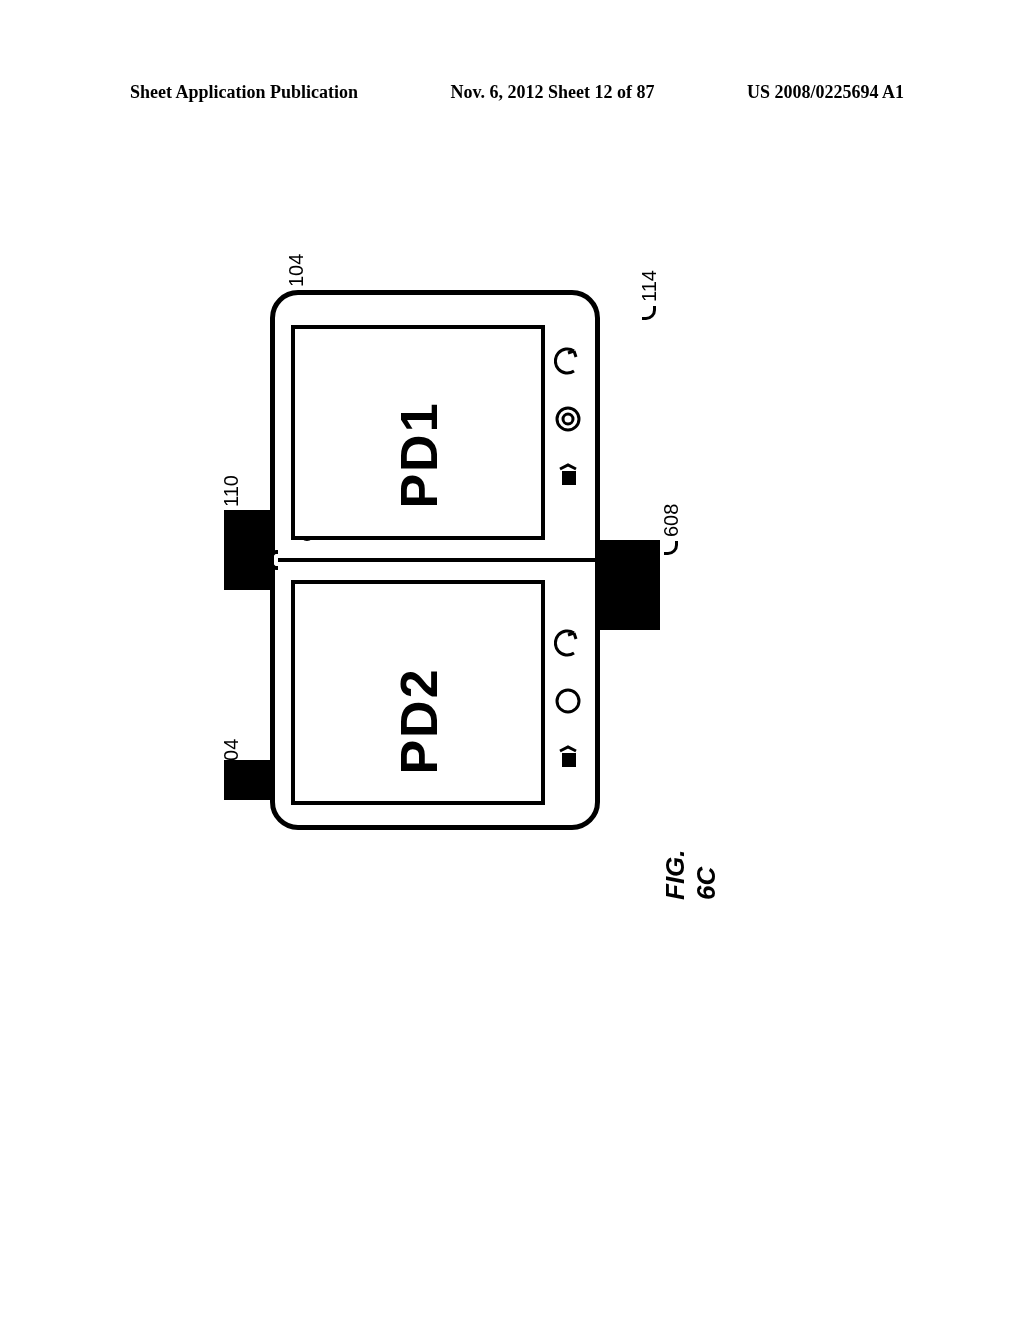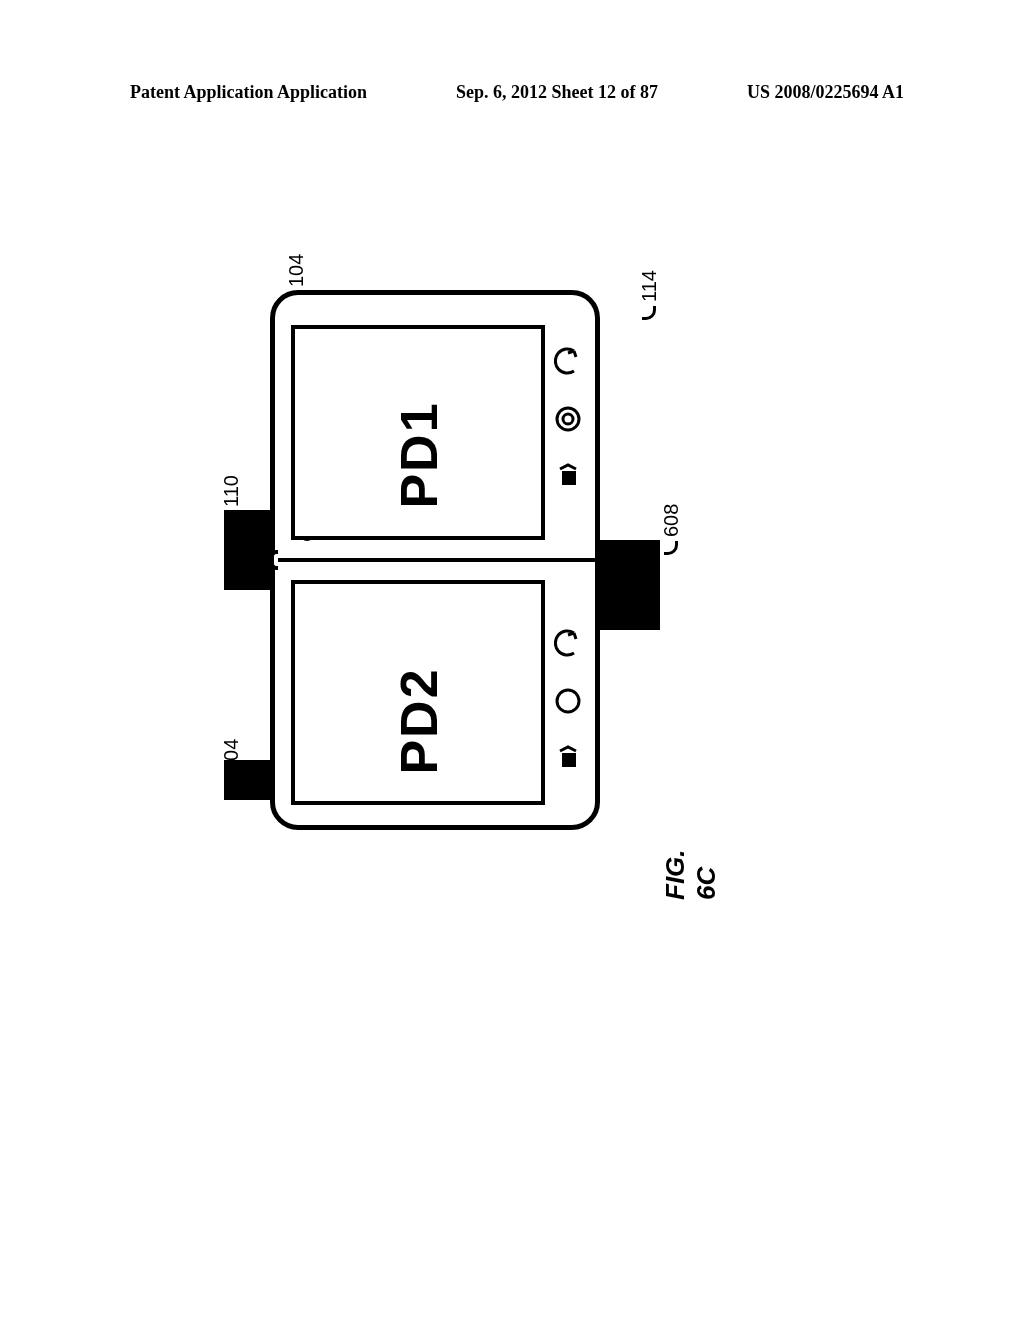--- a/index.html
+++ b/index.html
@@ -157,22 +157,22 @@
       border-radius: 0 0 0 10px;
       margin-right: 4px;
       vertical-align: middle;
       transform: translateY(-2px) rotate(0deg);
     }
   </style>
 </head>
 <body>
 
 <div class="page-header">
-  <span>Patent Application Application</span>
-  <span>Sep. 6, 2012  Sheet 12 of 87</span>
+  <span>Sheet Application Publication</span>
+  <span>Nov. 6, 2012  Sheet 12 of 87</span>
   <span>US 2008/0225694 A1</span>
 </div>
 
 <div class="figure-wrap">
 
   <div class="ref ref-104"><span class="hook"></span><span>104</span></div>
   <div class="ref ref-108"><span class="hook"></span><span>108</span></div>
   <div class="ref ref-114"><span class="hook"></span><span>114</span></div>
   <div class="ref ref-110"><span class="hook"></span><span>110</span></div>
   <div class="ref ref-604"><span class="hook"></span><span>604</span></div>

